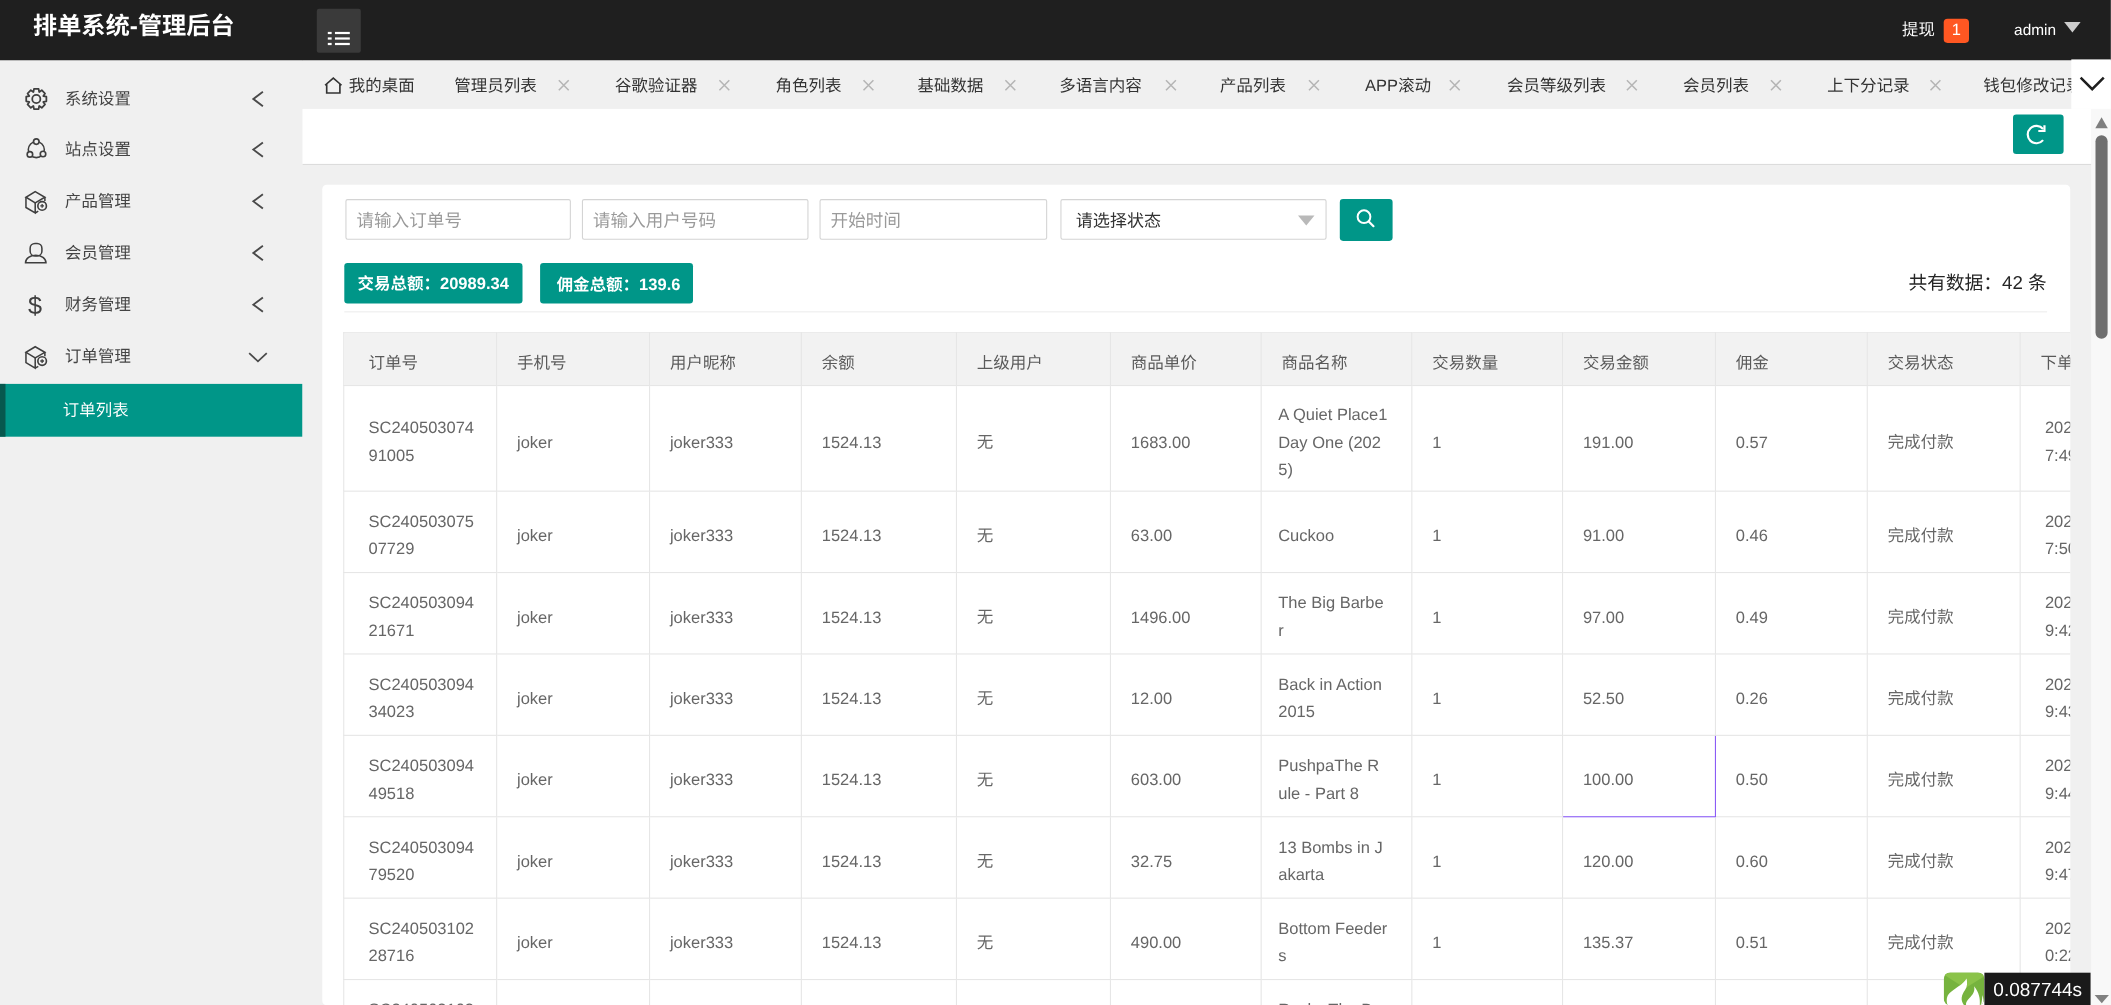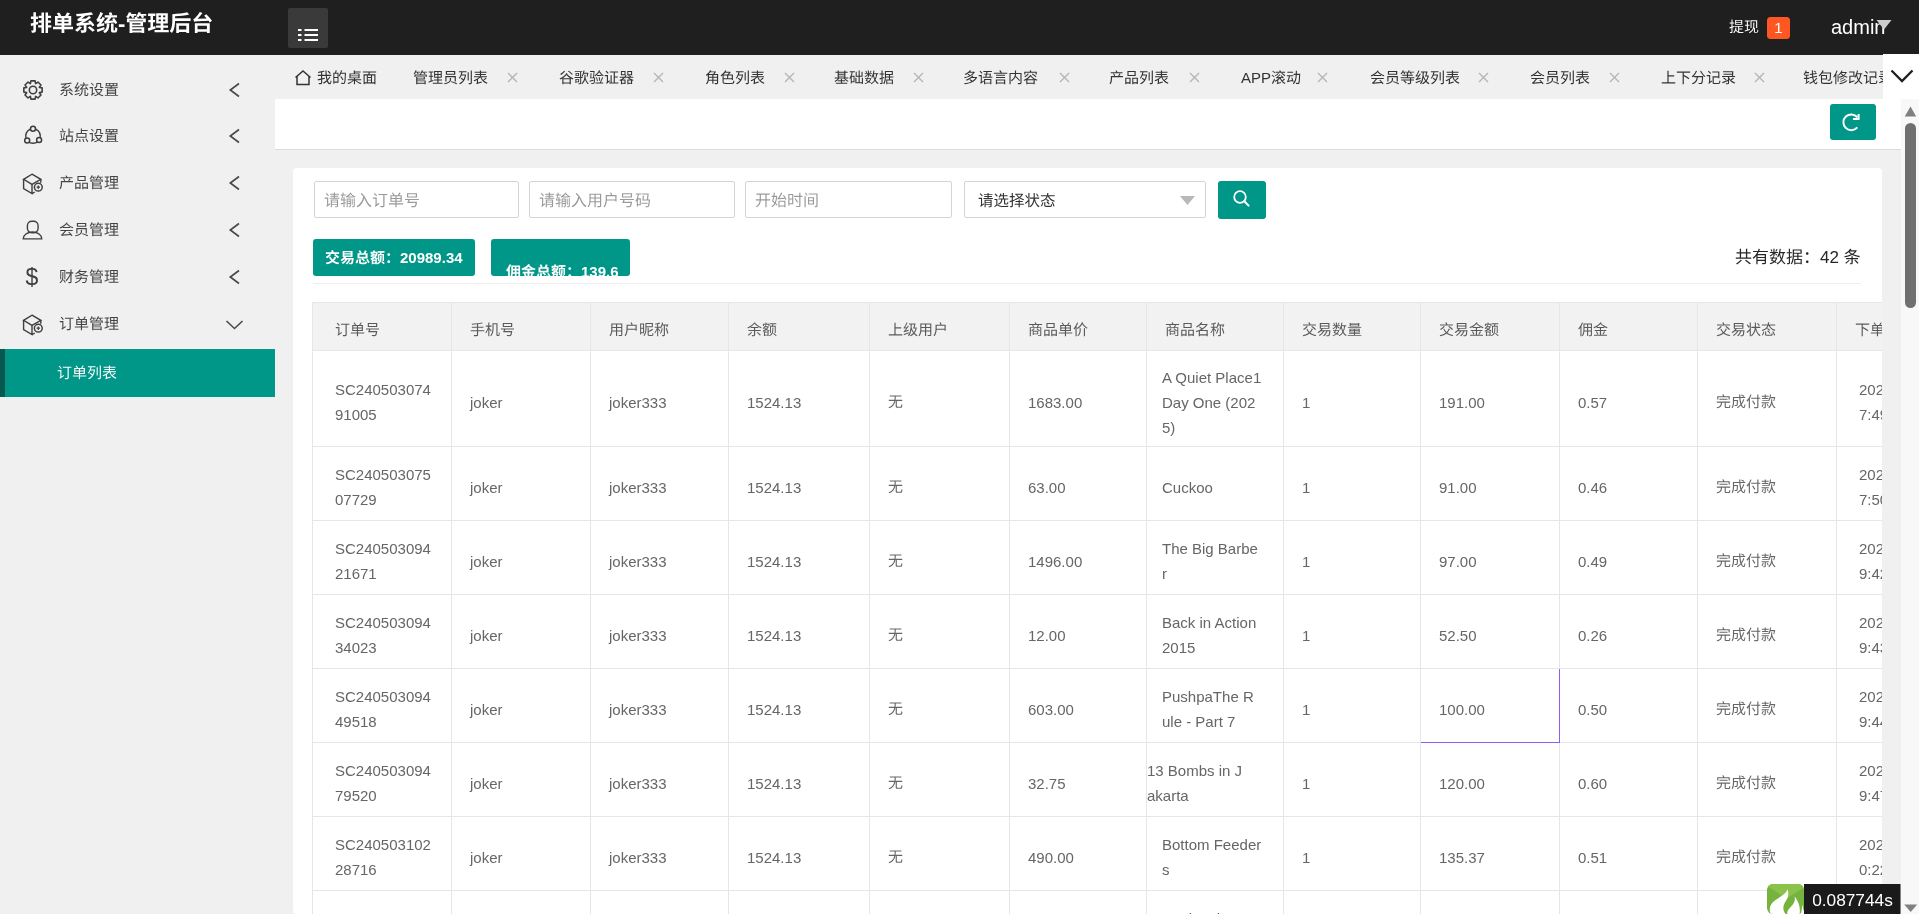--- a/index.html
+++ b/index.html
@@ -139,21 +139,21 @@
         <rect x="10" y="31" width="3.5" height="2" fill="#fff"></rect>
         <rect x="16.5" y="31" width="13.5" height="2" fill="#fff"></rect>
       </svg>
       <div style="position:absolute;left:1729.0px;top:18.5px">
         <svg width="30" height="16" style="display:block">
           <use href="#g63d0" transform="translate(0.0,13) scale(0.01500,-0.01500)" fill="#ffffff"></use>
           <use href="#g73b0" transform="translate(15.0,13) scale(0.01500,-0.01500)" fill="#ffffff"></use>
         </svg>
       </div>
       <div style="position:absolute;left:1767px;top:17px;width:23px;height:22px;background:#ff5722;border-radius:3.5px;color:#fff;font-size:15px;line-height:22px;text-align:center">1</div>
-      <div style="position:absolute;left:1831px;top:17px;width:60px;height:21px;color:#fff;font-size:20px;line-height:21px">admin</div>
+      <div style="position:absolute;left:1831px;top:17px;width:60px;height:21px;color:#fff;font-size:14px;line-height:21px">admin</div>
       <svg width="18" height="12" style="display:block;position:absolute;left:1876px;top:19px">
         <polygon points="0.5,1 15.5,1 8,10.5" fill="#cccccc"></polygon>
       </svg>
     </div>
     <div style="position:absolute;left:0;top:55px;width:275px;height:859px;background:#f0f0f0">
       <div style="position:absolute;left:59.0px;top:26.5px">
         <svg width="60" height="16" style="display:block">
           <use href="#g7cfb" transform="translate(0.0,13) scale(0.01500,-0.01500)" fill="#444444"></use>
           <use href="#g7edf" transform="translate(15.0,13) scale(0.01500,-0.01500)" fill="#444444"></use>
           <use href="#g8bbe" transform="translate(30.0,13) scale(0.01500,-0.01500)" fill="#444444"></use>
@@ -461,21 +461,21 @@
         <svg width="138" height="16" style="display:block">
           <use href="#b4ea4" transform="translate(0.0,13) scale(0.01500,-0.01500)" fill="#ffffff"></use>
           <use href="#b6613" transform="translate(15.0,13) scale(0.01500,-0.01500)" fill="#ffffff"></use>
           <use href="#b603b" transform="translate(30.0,13) scale(0.01500,-0.01500)" fill="#ffffff"></use>
           <use href="#b989d" transform="translate(45.0,13) scale(0.01500,-0.01500)" fill="#ffffff"></use>
           <use href="#bff1a" transform="translate(60.0,13) scale(0.01500,-0.01500)" fill="#ffffff"></use>
           <text x="75.0" y="13" font-family="Liberation Sans" font-size="15" font-weight="700" fill="#ffffff">20989.34</text>
         </svg>
       </div>
       <div style="position:absolute;left:198px;top:71px;width:139px;height:37px;background:#009688;border-radius:3px"></div>
-      <div style="position:absolute;left:213.0px;top:96px">
+      <div style="position:absolute;left:213.0px;top:83px">
         <svg width="113" height="16" style="display:block">
           <use href="#b4f63" transform="translate(0.0,13) scale(0.01500,-0.01500)" fill="#ffffff"></use>
           <use href="#b91d1" transform="translate(15.0,13) scale(0.01500,-0.01500)" fill="#ffffff"></use>
           <use href="#b603b" transform="translate(30.0,13) scale(0.01500,-0.01500)" fill="#ffffff"></use>
           <use href="#b989d" transform="translate(45.0,13) scale(0.01500,-0.01500)" fill="#ffffff"></use>
           <use href="#bff1a" transform="translate(60.0,13) scale(0.01500,-0.01500)" fill="#ffffff"></use>
           <text x="75.0" y="13" font-family="Liberation Sans" font-size="15" font-weight="700" fill="#ffffff">139.6</text>
         </svg>
       </div>
       <div style="position:absolute;left:1442.0px;top:79.5px">
@@ -729,21 +729,21 @@
             <td style="border:1px solid #e6e6e6;padding:7px 0 0 18px;vertical-align:middle">joker</td>
             <td style="border:1px solid #e6e6e6;padding:7px 0 0 18px;vertical-align:middle">joker333</td>
             <td style="border:1px solid #e6e6e6;padding:7px 0 0 18px;vertical-align:middle">1524.13</td>
             <td style="border:1px solid #e6e6e6;padding:7px 0 0 18px;vertical-align:middle">
               <svg width="15" height="16" style="display:block">
                 <use href="#g65e0" transform="translate(0.0,13) scale(0.01500,-0.01500)" fill="#666666"></use>
               </svg>
             </td>
             <td style="border:1px solid #e6e6e6;padding:7px 0 0 18px;vertical-align:middle">603.00</td>
             <td style="border:1px solid #e6e6e6;padding:7px 0 0 15px;vertical-align:middle">
-              <div style="width:100px;word-break:break-all;line-height:25px">PushpaThe Rule - Part 7</div>
+              <div style="width:100px;word-break:break-all;line-height:25px">PushpaThe Rule - Part 8</div>
             </td>
             <td style="border:1px solid #e6e6e6;padding:7px 0 0 18px;vertical-align:middle">1</td>
             <td style="border:1px solid #8b5cf6;padding:7px 0 0 18px;vertical-align:middle">100.00</td>
             <td style="border:1px solid #e6e6e6;padding:7px 0 0 18px;vertical-align:middle">0.50</td>
             <td style="border:1px solid #e6e6e6;padding:7px 0 0 18px;vertical-align:middle">
               <svg width="60" height="16" style="display:block">
                 <use href="#g5b8c" transform="translate(0.0,13) scale(0.01500,-0.01500)" fill="#666666"></use>
                 <use href="#g6210" transform="translate(15.0,13) scale(0.01500,-0.01500)" fill="#666666"></use>
                 <use href="#g4ed8" transform="translate(30.0,13) scale(0.01500,-0.01500)" fill="#666666"></use>
                 <use href="#g6b3e" transform="translate(45.0,13) scale(0.01500,-0.01500)" fill="#666666"></use>
@@ -759,21 +759,21 @@
             </td>
             <td style="border:1px solid #e6e6e6;padding:7px 0 0 18px;vertical-align:middle">joker</td>
             <td style="border:1px solid #e6e6e6;padding:7px 0 0 18px;vertical-align:middle">joker333</td>
             <td style="border:1px solid #e6e6e6;padding:7px 0 0 18px;vertical-align:middle">1524.13</td>
             <td style="border:1px solid #e6e6e6;padding:7px 0 0 18px;vertical-align:middle">
               <svg width="15" height="16" style="display:block">
                 <use href="#g65e0" transform="translate(0.0,13) scale(0.01500,-0.01500)" fill="#666666"></use>
               </svg>
             </td>
             <td style="border:1px solid #e6e6e6;padding:7px 0 0 18px;vertical-align:middle">32.75</td>
-            <td style="border:1px solid #e6e6e6;padding:7px 0 0 0;vertical-align:middle">
+            <td style="border:1px solid #e6e6e6;padding:7px 0 0 15px;vertical-align:middle">
               <div style="width:100px;word-break:break-all;line-height:25px">13 Bombs in Jakarta</div>
             </td>
             <td style="border:1px solid #e6e6e6;padding:7px 0 0 18px;vertical-align:middle">1</td>
             <td style="border:1px solid #e6e6e6;padding:7px 0 0 18px;vertical-align:middle">120.00</td>
             <td style="border:1px solid #e6e6e6;padding:7px 0 0 18px;vertical-align:middle">0.60</td>
             <td style="border:1px solid #e6e6e6;padding:7px 0 0 18px;vertical-align:middle">
               <svg width="60" height="16" style="display:block">
                 <use href="#g5b8c" transform="translate(0.0,13) scale(0.01500,-0.01500)" fill="#666666"></use>
                 <use href="#g6210" transform="translate(15.0,13) scale(0.01500,-0.01500)" fill="#666666"></use>
                 <use href="#g4ed8" transform="translate(30.0,13) scale(0.01500,-0.01500)" fill="#666666"></use>

